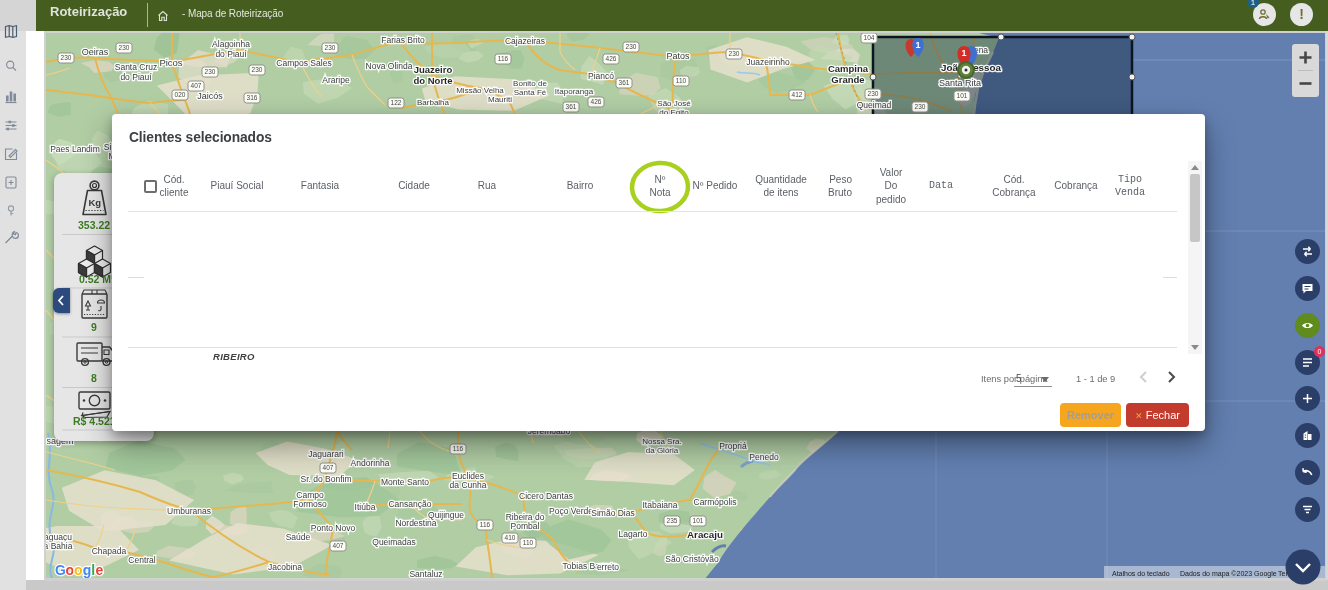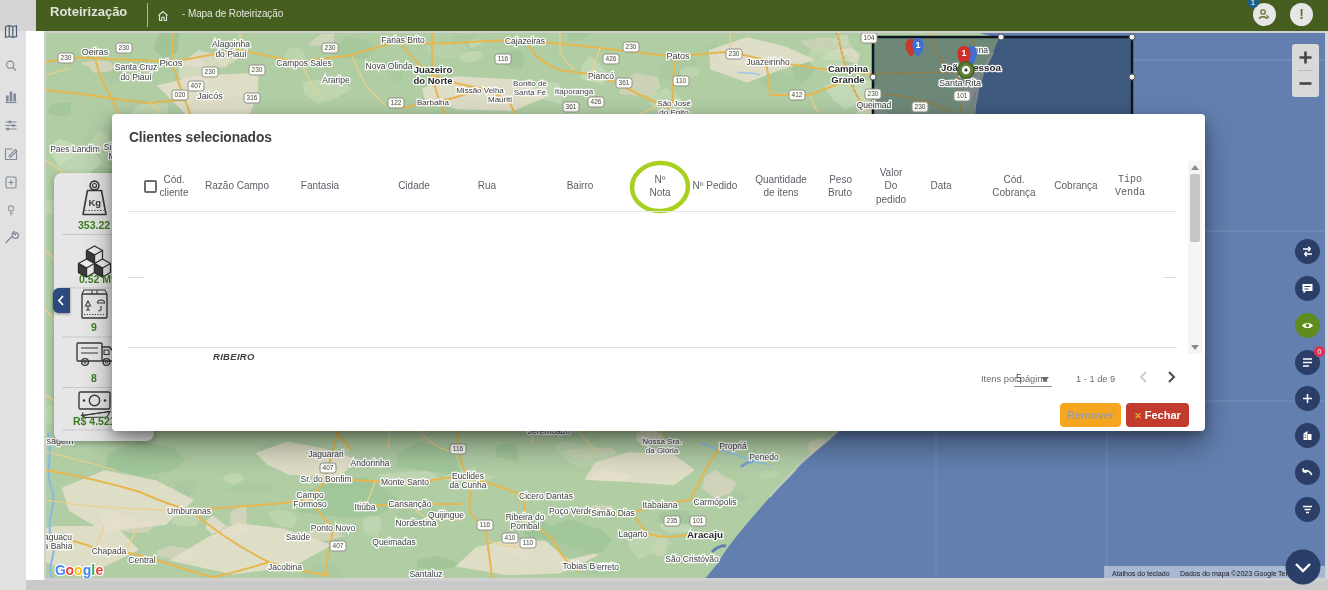--- a/index.html
+++ b/index.html
@@ -579,21 +579,21 @@
 <div id="modal" class="abs" style="left:112px;top:114px;width:1093px;height:317px;background:#fff;border-radius:4px;box-shadow:0 14px 30px rgba(0,0,0,.38), 0 4px 10px rgba(0,0,0,.25);font-family:'Liberation Sans',sans-serif;">
   <div class="abs" style="left:17px;top:16px;font-size:13.8px;font-weight:bold;color:#3d4043;letter-spacing:-0.1px;">Clientes selecionados</div>
 
   <div class="abs" style="left:32px;top:66px;width:9px;height:9px;border:2px solid #6e6e6e;border-radius:2px;"></div>
 
   <div id="cols">
       <div class="abs" style="left:12px;top:50px;width:100px;height:44px;display:flex;align-items:center;justify-content:center;text-align:center;font-size:10px;line-height:13.5px;color:#5a5f66;">
         <div>Cód.<br>cliente</div>
       </div>
       <div class="abs" style="left:75px;top:50px;width:100px;height:44px;display:flex;align-items:center;justify-content:center;text-align:center;font-size:10px;line-height:13.5px;color:#5a5f66;">
-        <div>Razão Campo</div>
+        <div>Piauí Social</div>
       </div>
       <div class="abs" style="left:158px;top:50px;width:100px;height:44px;display:flex;align-items:center;justify-content:center;text-align:center;font-size:10px;line-height:13.5px;color:#5a5f66;">
         <div>Fantasia</div>
       </div>
       <div class="abs" style="left:252px;top:50px;width:100px;height:44px;display:flex;align-items:center;justify-content:center;text-align:center;font-size:10px;line-height:13.5px;color:#5a5f66;">
         <div>Cidade</div>
       </div>
       <div class="abs" style="left:325px;top:50px;width:100px;height:44px;display:flex;align-items:center;justify-content:center;text-align:center;font-size:10px;line-height:13.5px;color:#5a5f66;">
         <div>Rua</div>
       </div>
@@ -608,21 +608,21 @@
       </div>
       <div class="abs" style="left:619px;top:50px;width:100px;height:44px;display:flex;align-items:center;justify-content:center;text-align:center;font-size:10px;line-height:13.5px;color:#5a5f66;">
         <div>Quantidade<br>de itens</div>
       </div>
       <div class="abs" style="left:678px;top:50px;width:100px;height:44px;display:flex;align-items:center;justify-content:center;text-align:right;font-size:10px;line-height:13.5px;color:#5a5f66;">
         <div>Peso<br>Bruto</div>
       </div>
       <div class="abs" style="left:729px;top:50px;width:100px;height:44px;display:flex;align-items:center;justify-content:center;text-align:center;font-size:10px;line-height:13.5px;color:#5a5f66;">
         <div>Valor<br>Do<br>pedido</div>
       </div>
-      <div class="abs" style="left:779px;top:50px;width:100px;height:44px;display:flex;align-items:center;justify-content:center;text-align:center;font-size:10px;line-height:13.5px;color:#5a5f66;">
+      <div class="abs" style="left:779px;top:50px;width:100px;height:44px;display:flex;align-items:center;justify-content:center;text-align:center;font-size:10px;line-height:13.5px;color:#5a5f66;font-family:Liberation Mono, monospace;">
         <div>Data</div>
       </div>
       <div class="abs" style="left:852px;top:50px;width:100px;height:44px;display:flex;align-items:center;justify-content:center;text-align:center;font-size:10px;line-height:13.5px;color:#5a5f66;">
         <div>Cód.<br>Cobrança</div>
       </div>
       <div class="abs" style="left:914px;top:50px;width:100px;height:44px;display:flex;align-items:center;justify-content:center;text-align:center;font-size:10px;line-height:13.5px;color:#5a5f66;">
         <div>Cobrança</div>
       </div>
       <div class="abs" style="left:968px;top:50px;width:100px;height:44px;display:flex;align-items:center;justify-content:center;text-align:center;font-size:10px;line-height:13.5px;color:#5a5f66;font-family:Liberation Mono, monospace;">
         <div>Tipo<br>Venda</div>
@@ -652,21 +652,21 @@
   <div class="abs" style="left:929px;top:263px;width:0;height:0;border-left:4px solid transparent;border-right:4px solid transparent;border-top:5px solid #6b6b6b;"></div>
   <div class="abs" style="left:964px;top:260px;font-size:9.3px;color:#6b6b6b;">1 - 1 de 9</div>
   <svg class="abs" style="left:1024px;top:255px;" width="16" height="16" viewBox="0 0 16 16">
       <path d="M10,3 L5,8 L10,13" fill="none" stroke="#cfcfcf" stroke-width="2"></path>
     </svg>
   <svg class="abs" style="left:1051px;top:255px;" width="16" height="16" viewBox="0 0 16 16">
       <path d="M6,3 L11,8 L6,13" fill="none" stroke="#4a4a4a" stroke-width="2"></path>
     </svg>
 
   <div class="abs" style="left:948px;top:289px;width:61px;height:24px;background:#f6a61e;border-radius:4px;text-align:center;line-height:24px;font-size:11px;font-weight:bold;color:#9e9e9e;">Remover</div>
-  <div class="abs" style="left:1014px;top:289px;width:63px;height:24px;background:#c23b2c;border-radius:4px;text-align:center;line-height:24px;font-size:11px;font-weight:bold;color:#ffffff;"><span style="color:#f0a735;font-size:9px;">✕</span> Fechar</div>
+  <div class="abs" style="left:1014px;top:289px;width:63px;height:24px;background:#c23b2c;border-radius:4px;text-align:center;line-height:24px;font-size:11px;font-weight:normal;color:#ffffff;"><span style="color:#f0a735;font-size:9px;">✕</span> Fechar</div>
 </div>
 
 <div class="abs" style="left:1326px;top:31px;width:2px;height:549px;background:#d8d8d8;"></div>
 
 <div id="rightctl" class="abs" style="left:0;top:0;width:1328px;height:590px;pointer-events:none;">
     <svg class="abs" style="left:1292px;top:44px;" width="27" height="53" viewBox="0 0 27 53">
       <rect x="0" y="0" width="27" height="53" rx="3" fill="#d9d9d9"></rect>
       <path d="M7.5,13.5 H19.5 M13.5,7.5 V19.5" stroke="#464646" stroke-width="2.6"></path>
       <line x1="6" y1="26.5" x2="21" y2="26.5" stroke="#bdbdbd" stroke-width="1"></line>
       <path d="M7.5,39.5 H19.5" stroke="#464646" stroke-width="2.6"></path>

